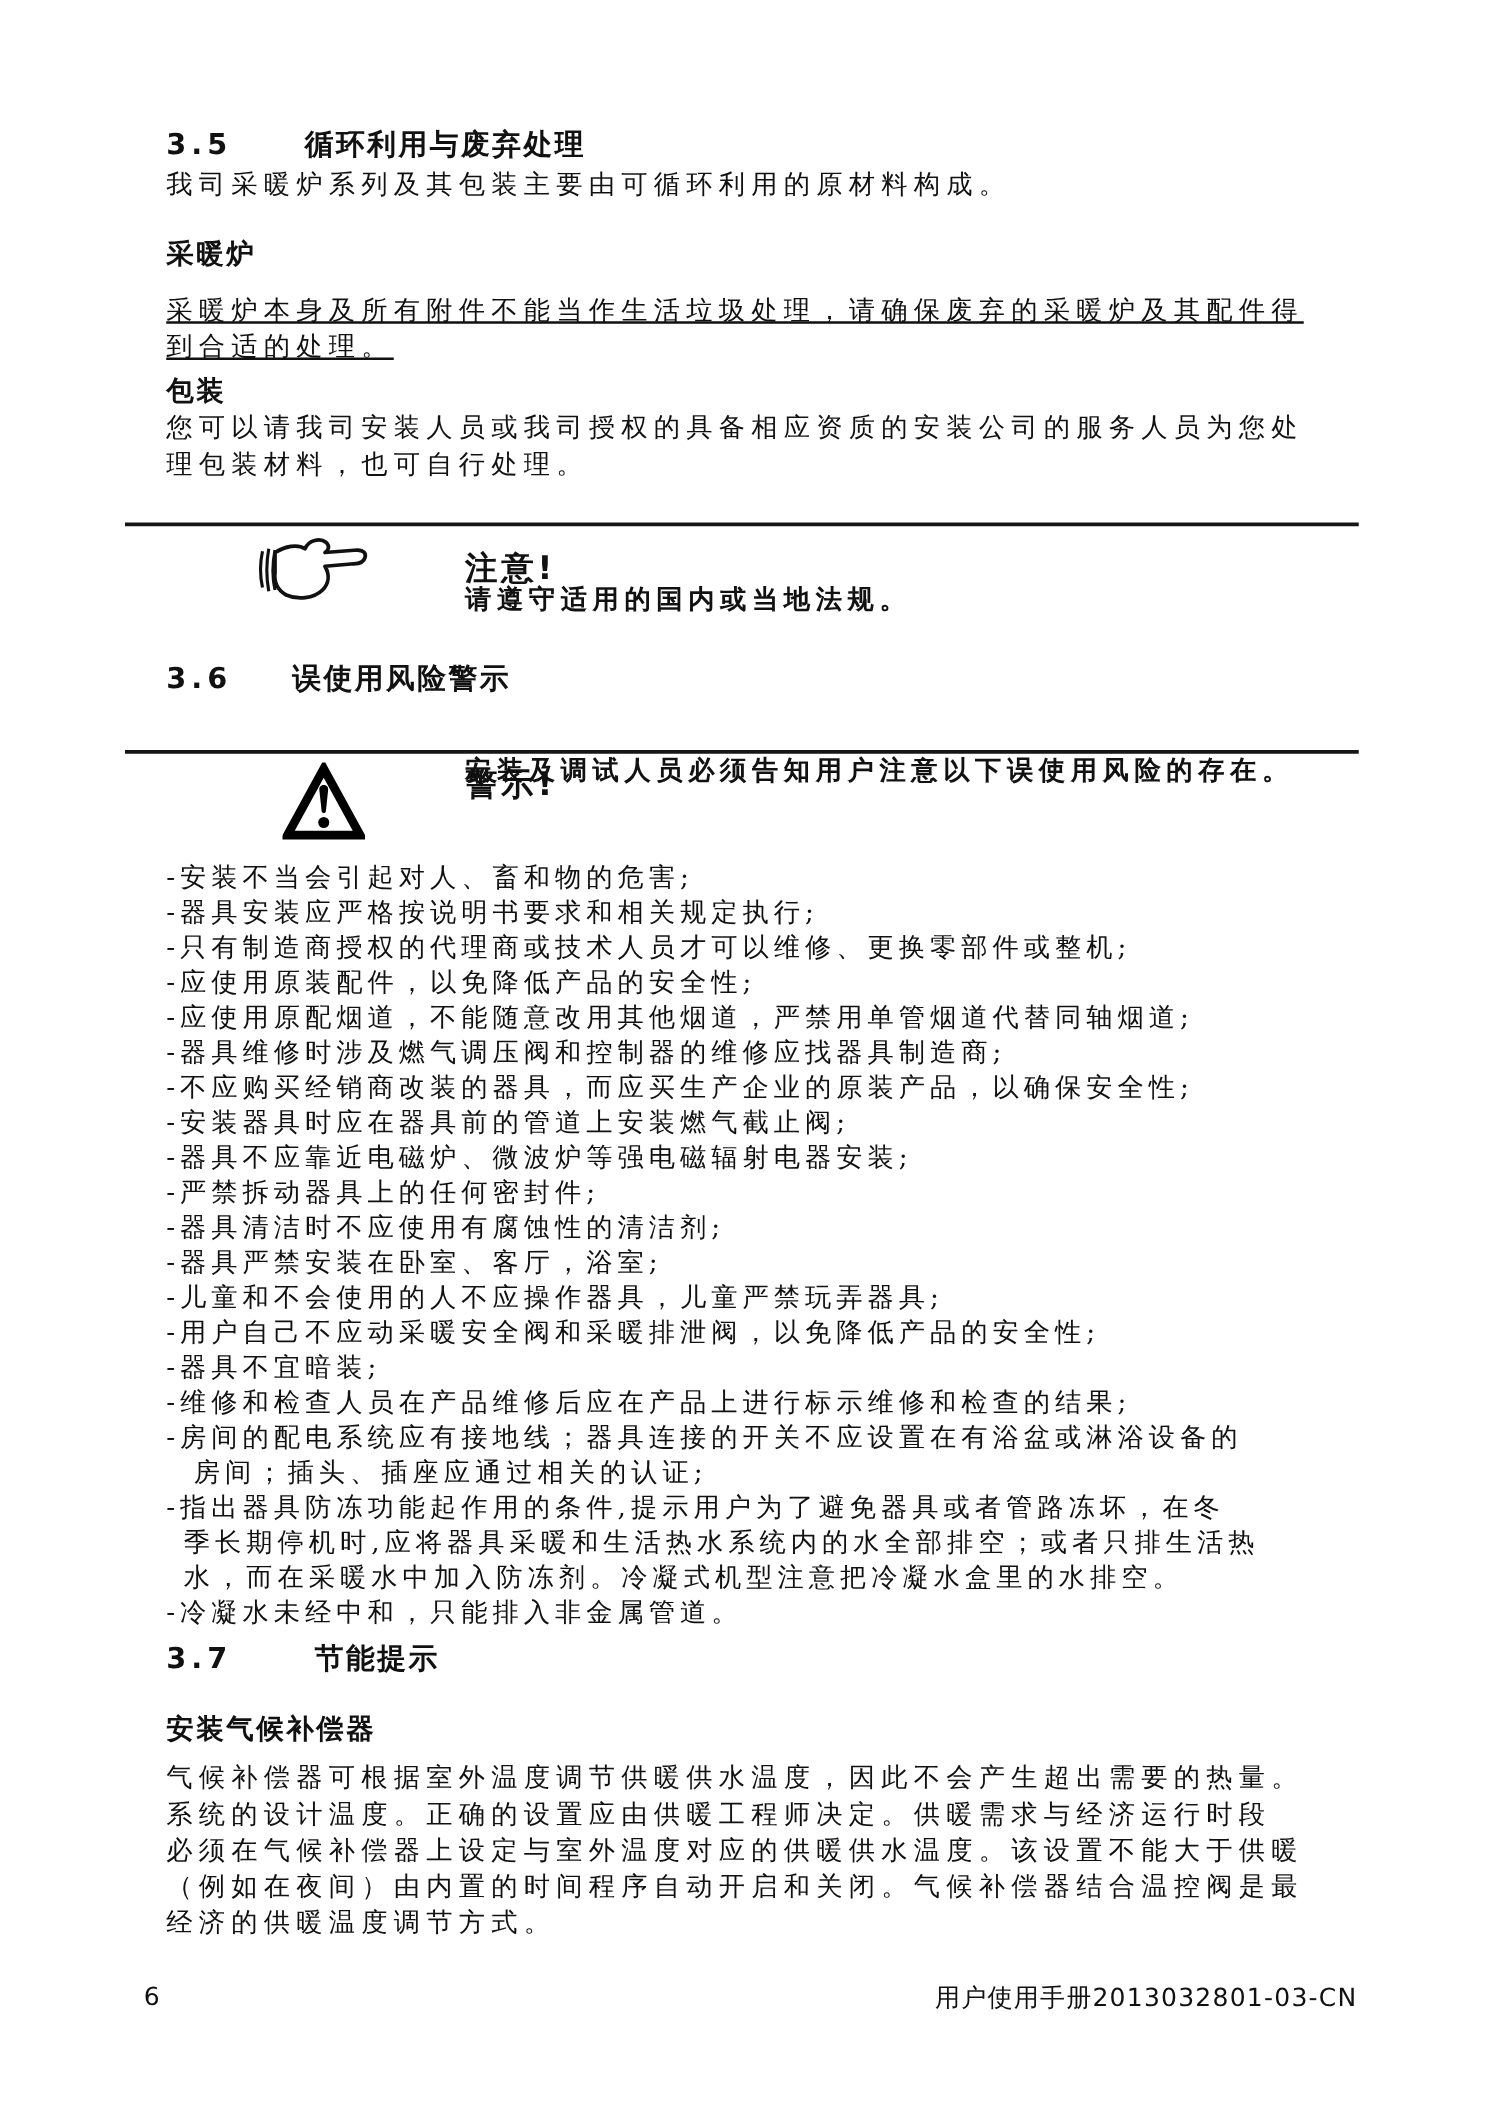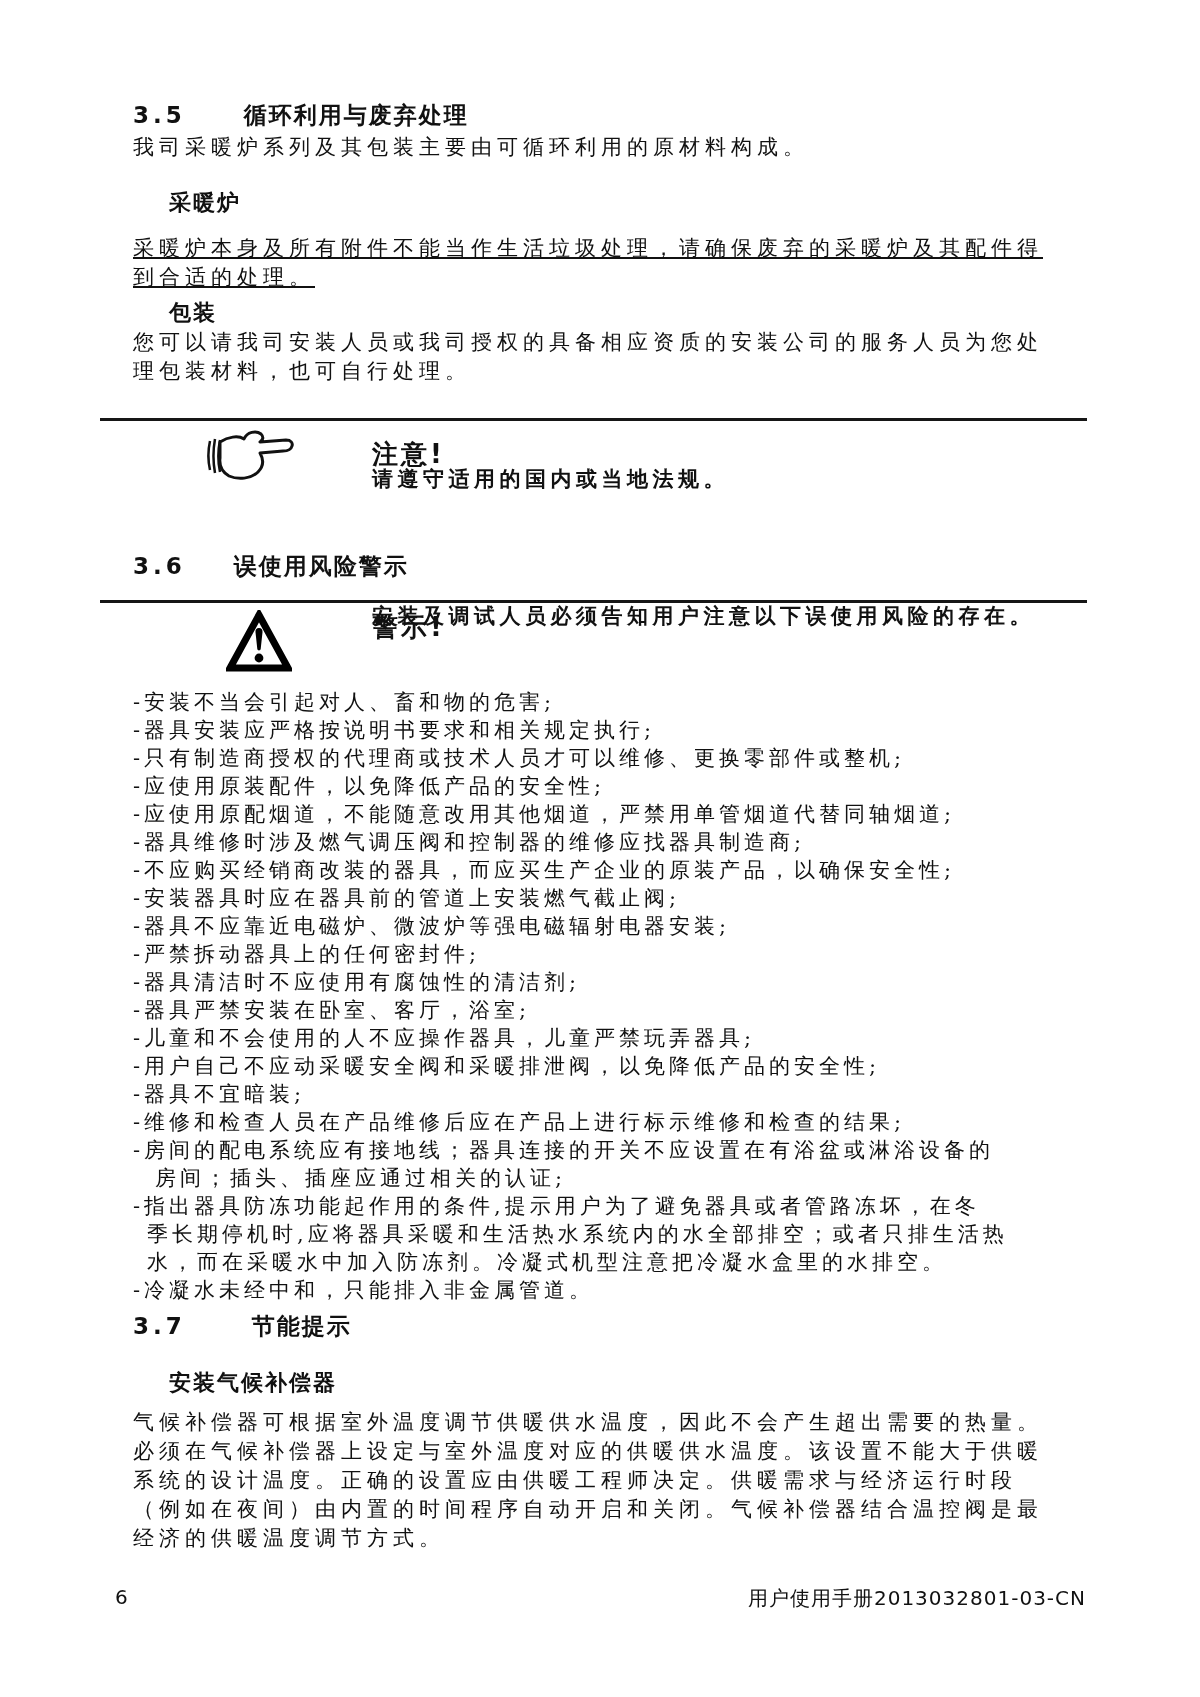--- a/index.html
+++ b/index.html
@@ -17,28 +17,27 @@
     position:absolute;left:133px;
     display:flex;align-items:baseline;
     font-weight:bold;font-size:23px;
     letter-spacing:2px;
     font-family:"DejaVu Sans","Liberation Sans",sans-serif;
     white-space:nowrap;
     gap:36px;
   }
   .sec-head .num{letter-spacing:4px;}
   #h35{top:100px;} #h35 .title{margin-left:22px;}
-  #h36{top:551px;text-align:right;} #h36 .title{margin-left:12px;}
+  #h36{top:527px;text-align:right;} #h36 .title{margin-left:12px;}
   #h37{top:1311px;} #h37 .title{margin-left:30px;}
   
   .sub-head{
     position:absolute;left:133px;
     font-weight:bold;font-size:22px;letter-spacing:2px;
     white-space:nowrap;
-    margin-left:36px;
   }
   
   .body-text{
     position:absolute;left:133px;
     font-family:"DejaVu Serif","Liberation Serif",serif;
     font-size:21px;line-height:29px;letter-spacing:5px;
     white-space:nowrap;
   }
   .body-text div{height:29px;}
   
@@ -167,22 +166,22 @@
 
   <div class="sec-head" id="h37">
     <span class="num">3.7</span>
     <span class="title">节能提示</span>
   </div>
 
   <div class="sub-head" style="top:1368px;">安装气候补偿器</div>
 
   <div class="body-text" style="top:1408px;line-height:28.5px;">
     <div>气候补偿器可根据室外温度调节供暖供水温度，因此不会产生超出需要的热量。</div>
+    <div>系统的设计温度。正确的设置应由供暖工程师决定。供暖需求与经济运行时段</div>
     <div>必须在气候补偿器上设定与室外温度对应的供暖供水温度。该设置不能大于供暖</div>
-    <div>系统的设计温度。正确的设置应由供暖工程师决定。供暖需求与经济运行时段</div>
     <div>（例如在夜间）由内置的时间程序自动开启和关闭。气候补偿器结合温控阀是最</div>
     <div>经济的供暖温度调节方式。</div>
   </div>
 
   <div class="footer-page">6</div>
   <div class="footer-doc">用户使用手册2013032801-03-CN</div>
 
 </div>
 
 </body></html>

